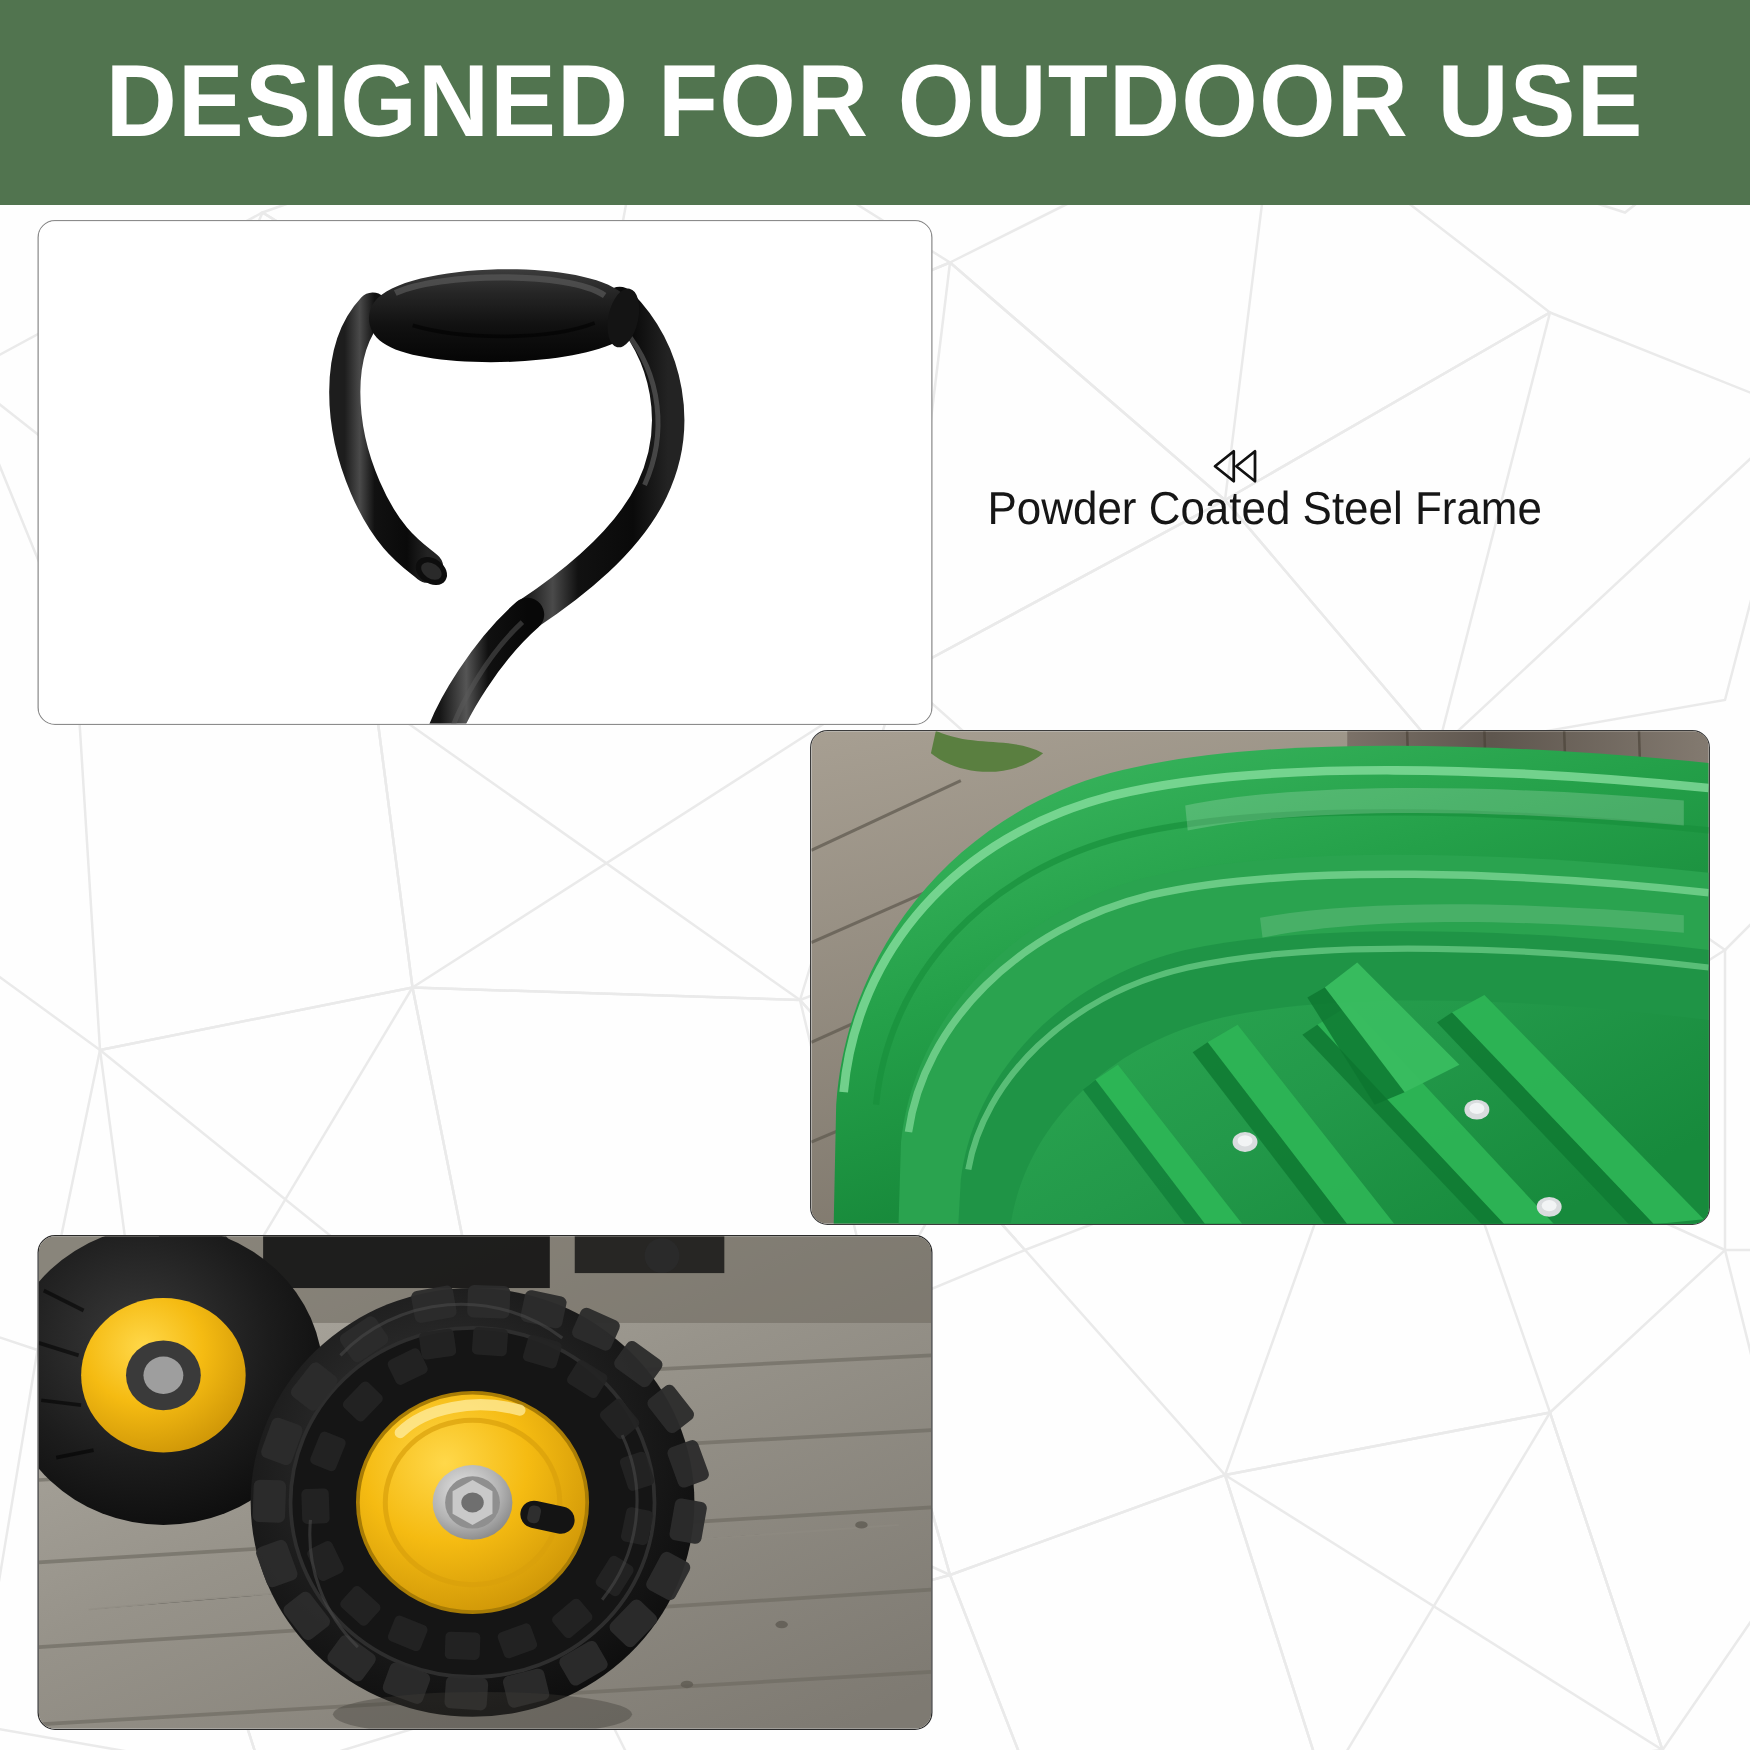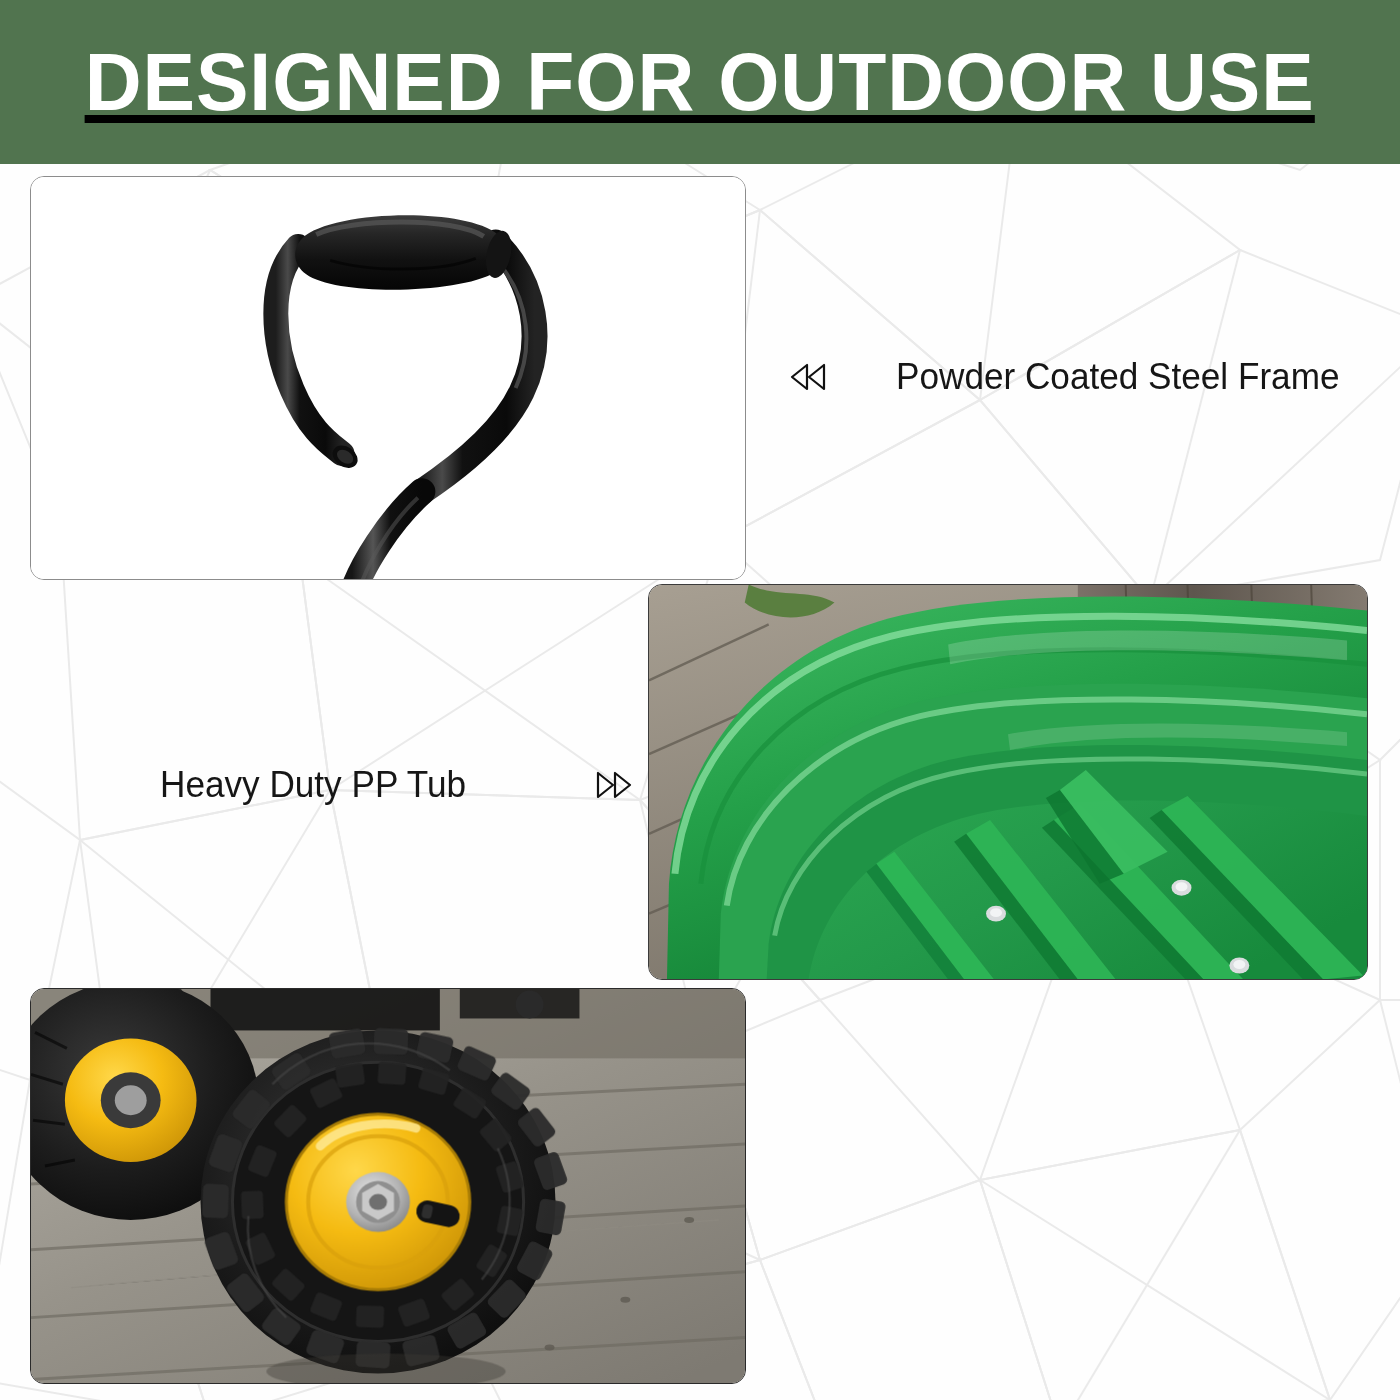--- a/index.html
+++ b/index.html
@@ -30,21 +30,20 @@
   
   #header-banner {
     position:absolute;
     left:0; top:0;
     width:1400px; height:164px;
     background:#51744f;
     z-index:5;
     display:flex;
     align-items:center;
     justify-content:center;
-    text-decoration:underline;
   }
   #header-title {
     color:#ffffff;
     font-family:"Liberation Sans", sans-serif;
     font-weight:bold;
     font-size:82px;
     letter-spacing:1px;
     transform:scaleX(0.96);
     line-height:1;
     white-space:nowrap;
@@ -89,21 +88,21 @@
     color:#161616;
     font-family:"Liberation Sans", sans-serif;
     font-weight:normal;
     font-size:37px;
     transform:scaleX(0.95);
     transform-origin:left center;
     line-height:1;
   }
   .arrow-icon { display:block; flex:0 0 auto; }
 
-  #label-frame  { left:790px; top:358px; }
+  #label-frame  { left:790px; top:358px;flex-direction:column; }
   #label-frame .arrow-icon { margin-right:68px; }
 
   #label-tub    { left:160px; top:766px; }
   #label-tub .arrow-icon { margin-left:112px; }
 
   #label-tyres  { left:790px; top:1188px; }
   #label-tyres .arrow-icon { margin-right:68px; }
 </style>
 </head>
 <body>
@@ -455,22 +454,15 @@
   </div>
 
   <div id="label-frame" class="feature-label">
     <svg class="arrow-icon" width="38" height="30" viewBox="0 0 38 30">
       <polygon points="17,3 17,27 2,15" fill="none" stroke="#111111" stroke-width="2.2" stroke-linejoin="round"></polygon>
       <polygon points="34,3 34,27 19,15" fill="none" stroke="#111111" stroke-width="2.2" stroke-linejoin="round"></polygon>
     </svg>
     <span class="feature-text">Powder Coated Steel Frame</span>
   </div>
 
-  <div id="label-tub" class="feature-label">
-    <span class="feature-text">Heavy Duty PP Tub</span>
-    <svg class="arrow-icon" width="38" height="30" viewBox="0 0 38 30">
-      <polygon points="4,3 4,27 19,15" fill="none" stroke="#111111" stroke-width="2.2" stroke-linejoin="round"></polygon>
-      <polygon points="21,3 21,27 36,15" fill="none" stroke="#111111" stroke-width="2.2" stroke-linejoin="round"></polygon>
-    </svg>
-  </div>
 
 
 </div>
 
 </body></html>

